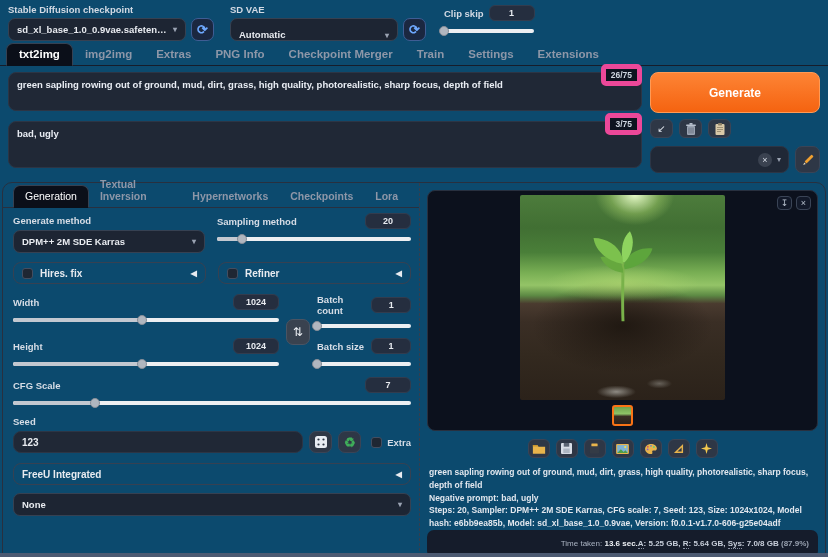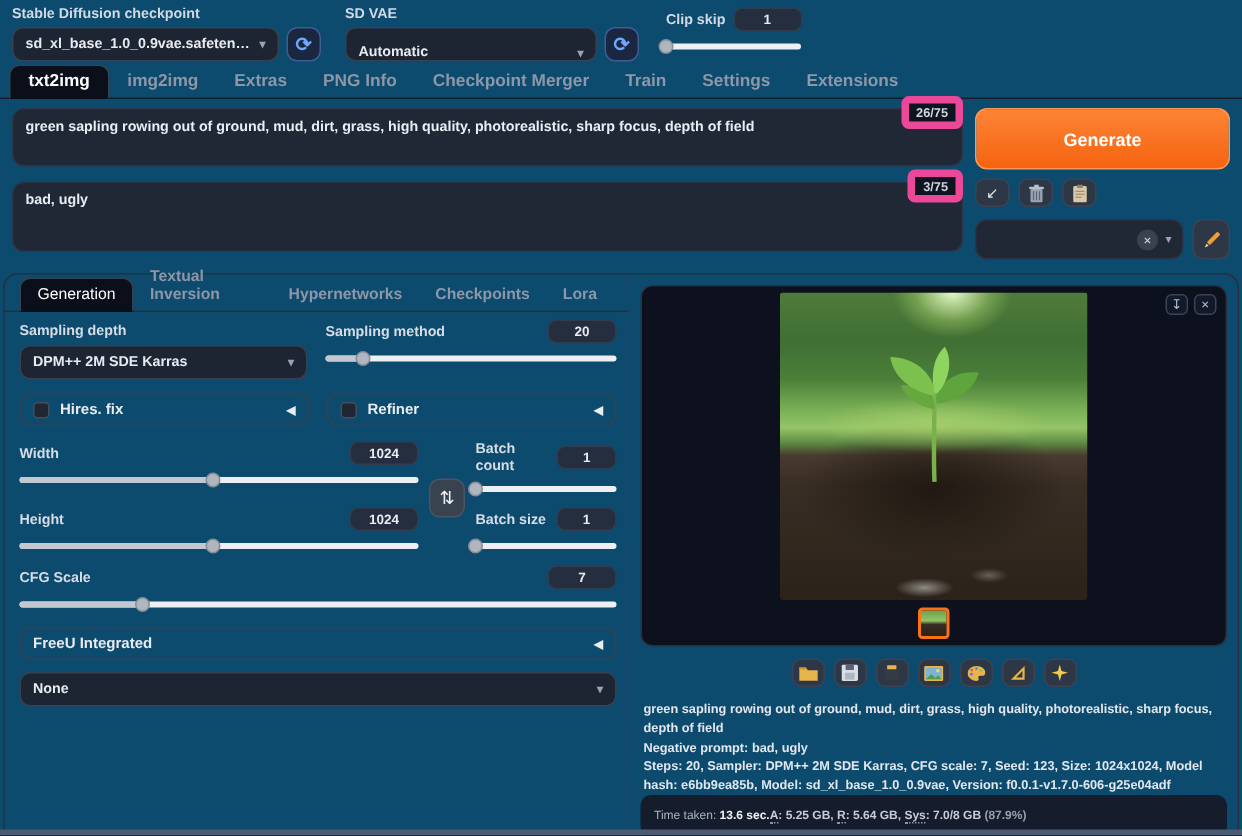--- a/index.html
+++ b/index.html
@@ -116,21 +116,21 @@
   .plant{position:absolute;left:50%;top:24px;transform:translateX(-50%);width:92px;height:104px;}
   .thumbrow{display:flex;justify-content:center;margin-top:5px;}
   .thumb{width:21px;height:21px;border:2px solid #f97316;border-radius:3px;cursor:pointer;
     background:linear-gradient(180deg,#6fa14c 0%,#8fc express 40%,#3a2e25 55%,#2b221a 100%);
     background:linear-gradient(180deg,#6fa14c 0%,#8fc467 40%,#3a2e25 55%,#2b221a 100%);}
   .obuttons{display:flex;justify-content:center;gap:6px;margin-top:8px;}
   .obtn{width:22px;height:19px;border-radius:6px;background:#2e3746;border:1px solid #3a4456;display:flex;
         align-items:center;justify-content:center;cursor:pointer;padding:0;}
   .geninfo{margin-top:8px;font-size:8.5px;line-height:1.5;color:#e2e7ee;font-weight:600;padding:0 2px;}
   .statsbar{margin-top:auto;background:#151c2b;border-radius:7px;height:32px;display:flex;align-items:center;
-            justify-content:flex-start;padding:0 9px;font-size:8px;}
+            justify-content:flex-end;padding:0 9px;font-size:8px;}
   .timelab{color:#aab3c2;}
   .timeval{font-weight:700;color:#eef1f5;}
   .mem{color:#c6cdd9;font-weight:700;}
   .mem .abbr{border-bottom:1px dotted #8a93a5;}
   .mem .pct{color:#97a0af;font-weight:600;}
   .footerstrip{position:absolute;left:0;right:0;bottom:0;height:4px;background:#4c5a72;}
 </style>
 </head>
 <body>
 
@@ -239,21 +239,21 @@
       <div class="subtabs">
         <div class="subtab active">Generation</div>
         <div class="subtab">Textual Inversion</div>
         <div class="subtab">Hypernetworks</div>
         <div class="subtab">Checkpoints</div>
         <div class="subtab">Lora</div>
       </div>
       <div class="scontent">
         <div class="row1">
           <div class="col-a">
-            <div class="ctllabel">Sampling depth</div>
+            <div class="ctllabel">Generate method</div>
             <div class="dropdown dd-full">
               <span class="ddval">DPM++ 2M SDE Karras</span>
               <span class="caret">▾</span>
             </div>
           </div>
           <div class="col-b">
             <div class="labrow" style="margin-top:-2px;">
               <span class="ctllabel">Sampling method</span>
               <div class="num">20</div>
             </div>
@@ -333,20 +333,42 @@
             <span class="ctllabel">CFG Scale</span>
             <div class="num">7</div>
           </div>
           <div class="slider">
             <div class="track"></div>
               <div class="fill" style="width: 20.6897%;"></div>
               <div class="knob" style="left: calc(20.6897% - 5px);"></div>
           </div>
         </div>
 
+        <div class="seedblock">
+          <div class="ctllabel">Seed</div>
+          <div class="seedrow">
+            <div class="seedinput">123</div>
+            <button class="sbtn">
+              <svg width="12" height="12" viewBox="0 0 12 12">
+                  <rect width="12" height="12" rx="2.5" fill="#e8ecf3"></rect>
+                  <circle cx="3.5" cy="3.5" r="1.1" fill="#2b3342"></circle>
+                  <circle cx="8.5" cy="3.5" r="1.1" fill="#2b3342"></circle>
+                  <circle cx="3.5" cy="8.5" r="1.1" fill="#2b3342"></circle>
+                  <circle cx="8.5" cy="8.5" r="1.1" fill="#2b3342"></circle>
+                </svg>
+            </button>
+            <button class="sbtn">
+              <span class="recycle">♻</span>
+            </button>
+            <span class="extrawrap">
+              <span class="cb"></span>
+              <span class="ctllabel" style="font-weight:700">Extra</span>
+            </span>
+          </div>
+        </div>
 
         <div class="acc freeu">
           <span>FreeU Integrated</span>
           <span class="collapse">◀</span>
         </div>
 
         <div class="scriptblock">
           <div class="dropdown dd-full">
             <span class="ddval">None</span>
             <span class="caret">▾</span>

